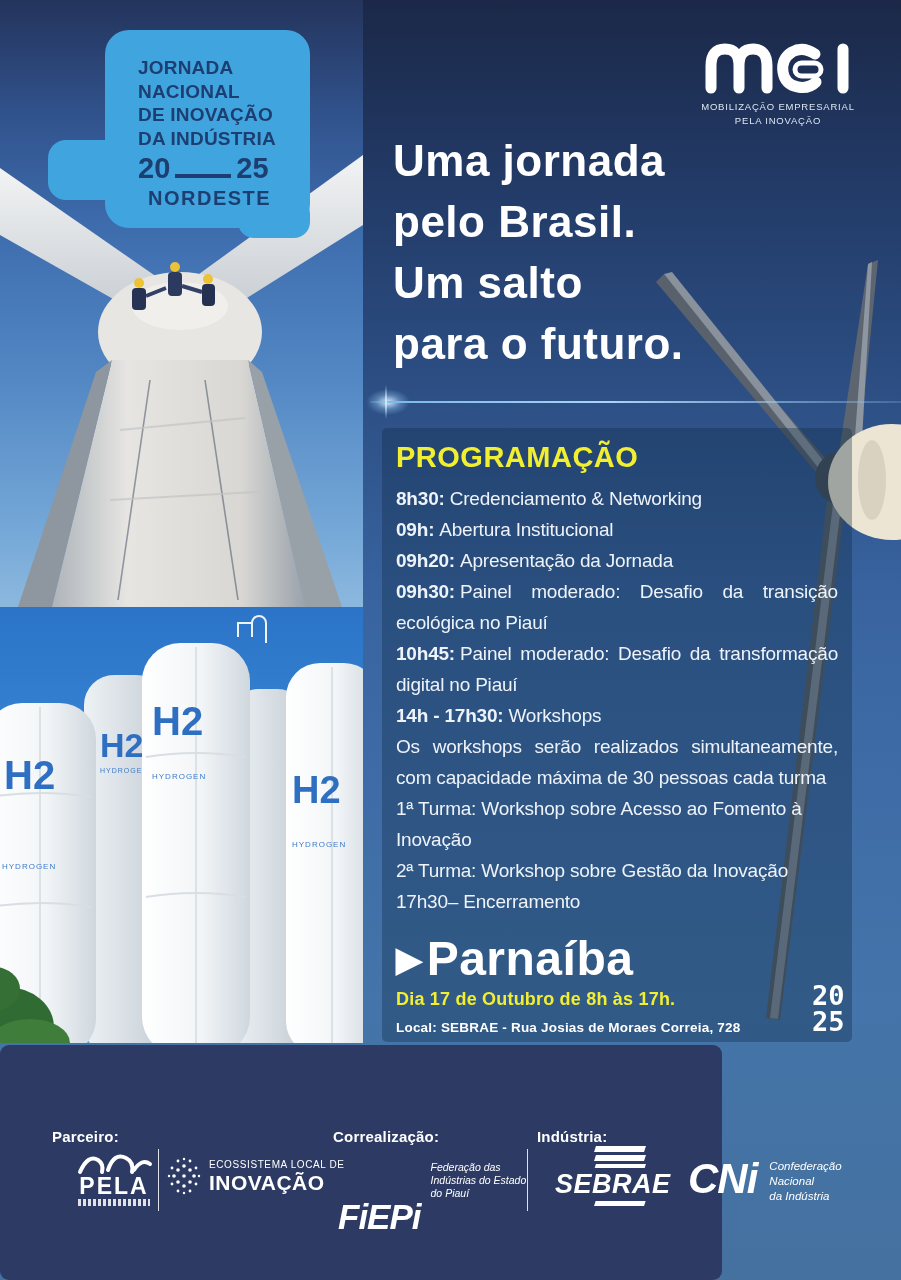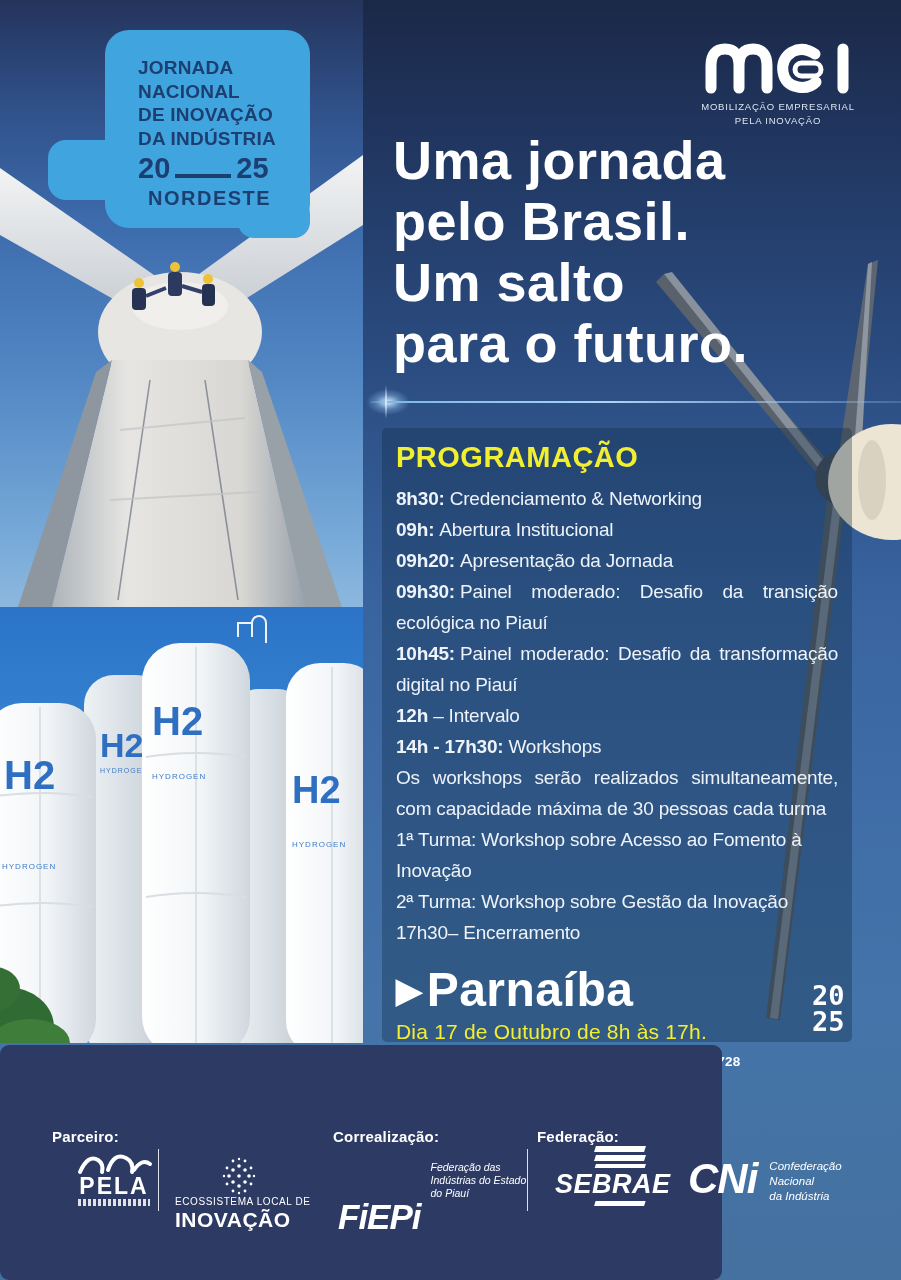--- a/index.html
+++ b/index.html
@@ -27,21 +27,21 @@
   .badge-years{display:flex;align-items:flex-end;margin-top:3px;font-weight:800;font-size:29px;line-height:30px;}
   .badge-underline{width:56px;border-bottom:4px solid #1d3e71;margin:0 5px 5px 5px;}
   .badge-region{font-weight:700;font-size:20px;letter-spacing:1.5px;margin:4px 0 0 10px;}
 
   
   .mei{left:678px;top:36px;width:200px;z-index:2;text-align:center;}
   .mei-tagline{color:#dde6f2;font-size:9.5px;letter-spacing:.8px;line-height:14px;font-weight:400;}
 
   
   .headline{left:393px;top:130px;width:400px;z-index:2;color:#ffffff;
-    font-size:54px;line-height:61px;font-weight:800;letter-spacing:.5px;}
+    font-size:44px;line-height:61px;font-weight:800;letter-spacing:.5px;}
 
   
   .flare-line{left:370px;top:401px;width:531px;height:2px;z-index:2;
     background:linear-gradient(90deg,rgba(140,200,245,.15) 0%,#7ab9e8 4%,#aad6f4 45%,rgba(150,200,240,.55) 80%,rgba(140,190,235,.25) 100%);}
   .flare-glow{left:366px;top:389px;width:44px;height:26px;z-index:2;
     background:radial-gradient(closest-side,rgba(220,240,255,.95),rgba(160,210,250,.35) 55%,rgba(160,210,250,0) 100%);}
   .flare-cross{left:385px;top:385px;width:2px;height:34px;z-index:2;
     background:linear-gradient(180deg,rgba(190,225,250,0),#cfe9fb 50%,rgba(190,225,250,0));}
 
   
@@ -52,36 +52,36 @@
     background:rgba(16,40,68,.34);border-radius:5px;box-sizing:border-box;padding:13px 14px 0 14px;}
   .panel-title{color:#f2ee30;font-size:29px;font-weight:800;letter-spacing:.5px;margin:0 0 9px 0;}
   .sched{margin:0;color:#eef3f9;font-size:19px;line-height:31px;letter-spacing:-.2px;}
   .sched .t{font-weight:700;padding-right:5px;}
   .sched .t:empty{display:none;}
   .just{text-align:justify;}
 
   
   .city-row{margin-top:16px;color:#ffffff;font-size:48px;line-height:52px;font-weight:800;letter-spacing:.5px;}
   .city-marker{font-size:34px;vertical-align:4px;padding-right:4px;}
-  .event-date{color:#f2ee30;font-size:21px;font-weight:400;margin-top:4px;letter-spacing:.2px;}
+  .event-date{color:#f2ee30;font-size:18px;font-weight:700;margin-top:4px;letter-spacing:.2px;}
   .event-addr{color:#ffffff;font-size:13.5px;font-weight:700;line-height:22px;margin-top:7px;letter-spacing:.2px;}
   .year-block{left:812px;top:983px;z-index:3;color:#ffffff;
     font-family:"DejaVu Sans Mono",monospace;font-size:27px;font-weight:700;line-height:26px;}
 
   
   .footer{left:0;top:1045px;width:722px;height:235px;background:#2d3b64;z-index:6;border-radius:9px;}
   .footer .label{position:absolute;top:83px;color:#ffffff;font-size:15px;font-weight:700;letter-spacing:.2px;}
   .lbl-parceiro{left:52px;} .lbl-coreal{left:333px;} .lbl-real{left:537px;}
   .divider{position:absolute;top:104px;width:1px;height:62px;background:rgba(255,255,255,.85);}
   .div1{left:158px;} .div2{left:527px;}
   .elia{left:72px;top:103px;position:absolute;width:84px;text-align:center;color:#fff;}
   .elia-name{font-size:23px;font-weight:800;letter-spacing:2px;line-height:20px;margin-top:-6px;}
   .elia-fine{height:7px;width:72px;margin:3px auto 0 auto;
     background:repeating-linear-gradient(90deg,rgba(255,255,255,.85) 0 3px,rgba(255,255,255,0) 3px 5px);}
-  .eco{position:absolute;left:167px;top:112px;display:flex;align-items:center;color:#fff;flex-direction:column;}
+  .eco{position:absolute;left:167px;top:112px;display:flex;align-items:center;color:#fff;}
   .eco-text{margin-left:8px;}
   .eco-l1{font-size:10px;letter-spacing:.6px;line-height:13px;}
   .eco-l2{font-size:21px;font-weight:800;letter-spacing:.5px;line-height:23px;}
   .fiepi{position:absolute;left:338px;top:112px;display:flex;color:#fff;}
   .fiepi-name{font-size:35px;font-weight:800;font-style:italic;letter-spacing:-1px;line-height:40px;margin-top:40px;}
   .fiepi-desc{margin-left:10px;margin-top:4px;font-size:10.5px;font-style:italic;line-height:13px;}
   .sebrae{position:absolute;left:553px;top:101px;width:115px;height:68px;color:#fff;}
   .sebrae-bars{position:absolute;left:42px;top:0;}
   .sebrae-bars div{width:50px;height:6px;background:#fff;margin-bottom:3px;transform:skewX(-18deg);}
   .sebrae-name{position:absolute;left:0;top:22px;font-size:27px;font-weight:800;font-style:italic;letter-spacing:.5px;
@@ -249,21 +249,20 @@
   <div class="abs flare-cross"></div>
 
   <div class="abs panel">
     <h2 class="panel-title">PROGRAMAÇÃO</h2>
 
     <p class="sched"><span class="t">8h30:</span><span>Credenciamento &amp; Networking</span></p>
     <p class="sched"><span class="t">09h:</span><span>Abertura Institucional</span></p>
     <p class="sched"><span class="t">09h20:</span><span>Apresentação da Jornada</span></p>
     <p class="sched just"><span class="t">09h30:</span><span>Painel moderado: Desafio da transição ecológica no Piauí</span></p>
     <p class="sched just"><span class="t">10h45:</span><span>Painel moderado: Desafio da transformação digital no Piauí</span></p>
-    <p class="sched"><span class="t">12h</span><span>– Intervalo</span></p>
     <p class="sched"><span class="t">14h - 17h30:</span><span>Workshops</span></p>
     <p class="sched just"><span>Os workshops serão realizados simultaneamente, com capacidade máxima de 30 pessoas cada turma</span></p>
     <p class="sched"><span>1ª Turma: Workshop sobre Acesso ao Fomento à Inovação</span></p>
     <p class="sched"><span>2ª Turma: Workshop sobre Gestão da Inovação</span></p>
     <p class="sched"><span>17h30– Encerramento</span></p>
 
     <div class="city-row">
       <span class="city-marker">▶</span><span>Parnaíba</span>
     </div>
     <div class="event-date">Dia 17 de Outubro de 8h às 17h.</div>
@@ -274,21 +273,21 @@
   </div>
 
   <div class="abs year-block">
     <div>20</div>
     <div>25</div>
   </div>
 
   <div class="abs footer">
     <div class="label lbl-parceiro">Parceiro:</div>
     <div class="label lbl-coreal">Correalização:</div>
-    <div class="label lbl-real">Federação:</div>
+    <div class="label lbl-real">Indústria:</div>
 
     <div class="elia">
       <svg width="80" height="30" viewBox="0 0 80 30">
         <g fill="none" stroke="#ffffff" stroke-width="4" stroke-linecap="round">
           <path d="M6,24 Q14,6 24,12 Q30,16 28,24"></path>
           <path d="M34,22 Q40,4 52,10 Q60,14 58,24"></path>
           <path d="M60,22 Q68,10 76,16"></path>
         </g>
       </svg>
       <div class="elia-name">PELA</div>

